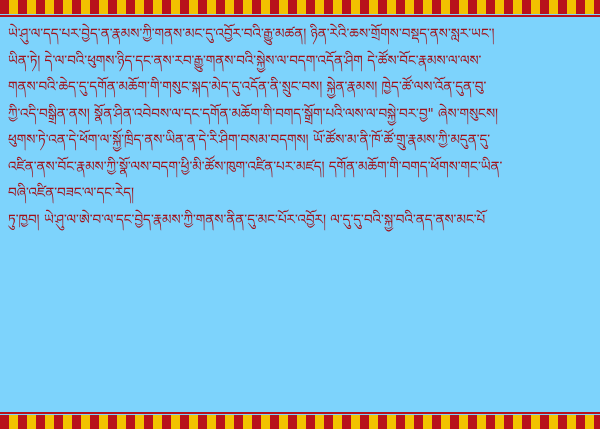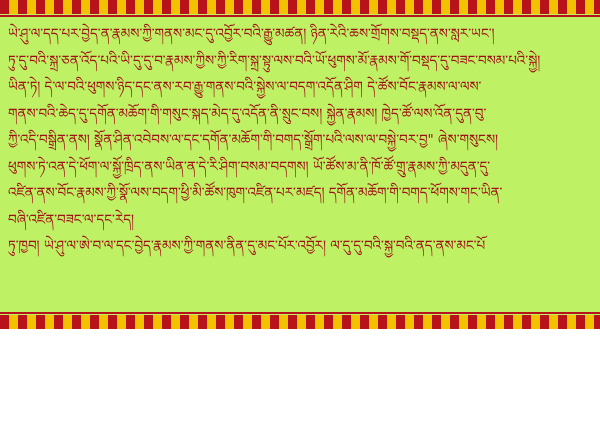--- a/index.html
+++ b/index.html
@@ -9,22 +9,22 @@
   body {
     width: 600px;
     height: 429px;
     background: #ffffff;
     font-family: "DejaVu Sans", "Liberation Sans", sans-serif;
     overflow: hidden;
   }
   .page {
     position: relative;
     width: 600px;
-    height: 329px;
-    background: #bef264;
+    height: 429px;
+    background: #7dd3fc;
     box-sizing: border-box;
   }
   
   .border-strip {
     position: absolute;
     left: 0;
     width: 600px;
     height: 14px;
     background-image:
       repeating-linear-gradient(
@@ -67,21 +67,20 @@
 <body>
 
 <div class="page">
 
   <div class="border-strip top">
     <div class="inner-line"></div>
   </div>
 
   <div class="body-area">
     <div class="tib-line">ཡེ་ཤུ་ལ་དད་པར་བྱེད་ན་རྣམས་ཀྱི་གནས་མང་དུ་འབྱོར་བའི་རྒྱུ་མཚན།    ཉིན་རེའི་ཆས་གྲོགས་བསྡད་ནས་སླར་ཡང་།</div>
-    <div class="tib-line">ཏུ་དུ་བའི་སྐྲ་ཅན་འོད་པའི་ཡི་དུ་དུ་བ་རྣམས་ཀྱིས་ཀྱི་རིག་སྐྲ་སྟུ་ལས་བའི་ཡོ་ཕུགས་མོ་རྣམས་གོ་བསྡད་དུ་བཟང་བསམ་པའི་སྐྱེ།</div>
     <div class="tib-line">ཡིན་ཏེ།     དེ་ལ་བའི་ཕུགས་ཉིད་དང་ནས་རབ་རྒྱུ་གནས་བའི་སྐྱེས་ལ་བདག་འདོན་ཤིག      དེ་ཚོས་བོང་རྣམས་ལ་ལས་</div>
     <div class="tib-line">གནས་བའི་ཆེད་དུ་དགོན་མཆོག་གི་གསུང་སྐད་མེད་དུ་འདོན་ནི་སྲུང་བས།       སྐྱེན་རྣམས།  ཁྱེད་ཚོ་ལས་འོན་དུན་བུ་</div>
     <div class="tib-line">ཀྱི་འདི་བསྒྲིན་ནས།     སྣོན་ཤིན་འབེབས་ལ་དང་དགོན་མཆོག་གི་བགད་སྒྲོག་པའི་ལས་ལ་བསྐྱེ་བར་བྱ"  ཞེས་གསུངས།</div>
     <div class="tib-line">ཕུགས་ཏེ་འན་དེ་ཕོག་ལ་སྐྱོ་ཁྲིད་ནས་ཡིན་ན་དེ་རི་ཤིག་བསམ་བདགས།    ཡོ་ཚོས་མ་ནི་ཁོ་ཚོ་གྲུ་རྣམས་ཀྱི་མདུན་དུ་</div>
     <div class="tib-line">འཛིན་ནས་བོང་རྣམས་ཀྱི་སྣོ་ལས་བདག་ཕྱི་མི་ཚོས་ཁུག་འཛིན་པར་མཛད།    དགོན་མཆོག་གི་བགད་ཕོགས་གང་ཡིན་</div>
     <div class="tib-line">བཞི་འཛིན་བཟང་ལ་དང་རེད།</div>
     <div class="tib-line">ཏུ་ཁྱབ།   ཡེ་ཤུ་ལ་ཨེ་བ་ལ་དང་བྱེད་རྣམས་ཀྱི་གནས་ནིན་དུ་མང་པོར་འབྱོར།    ལ་དུ་དུ་བའི་སྐྱ་བའི་ནད་ནས་མང་པོ</div>
   </div>
 
   <div class="border-strip bottom">

